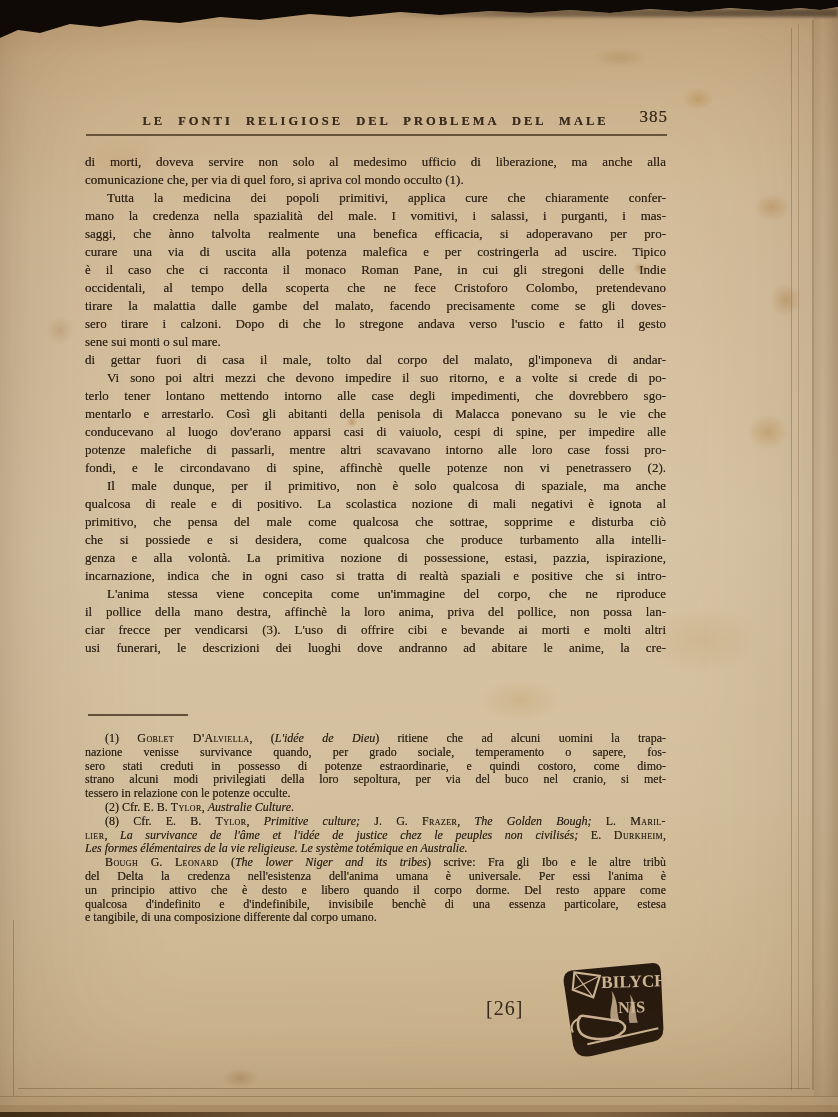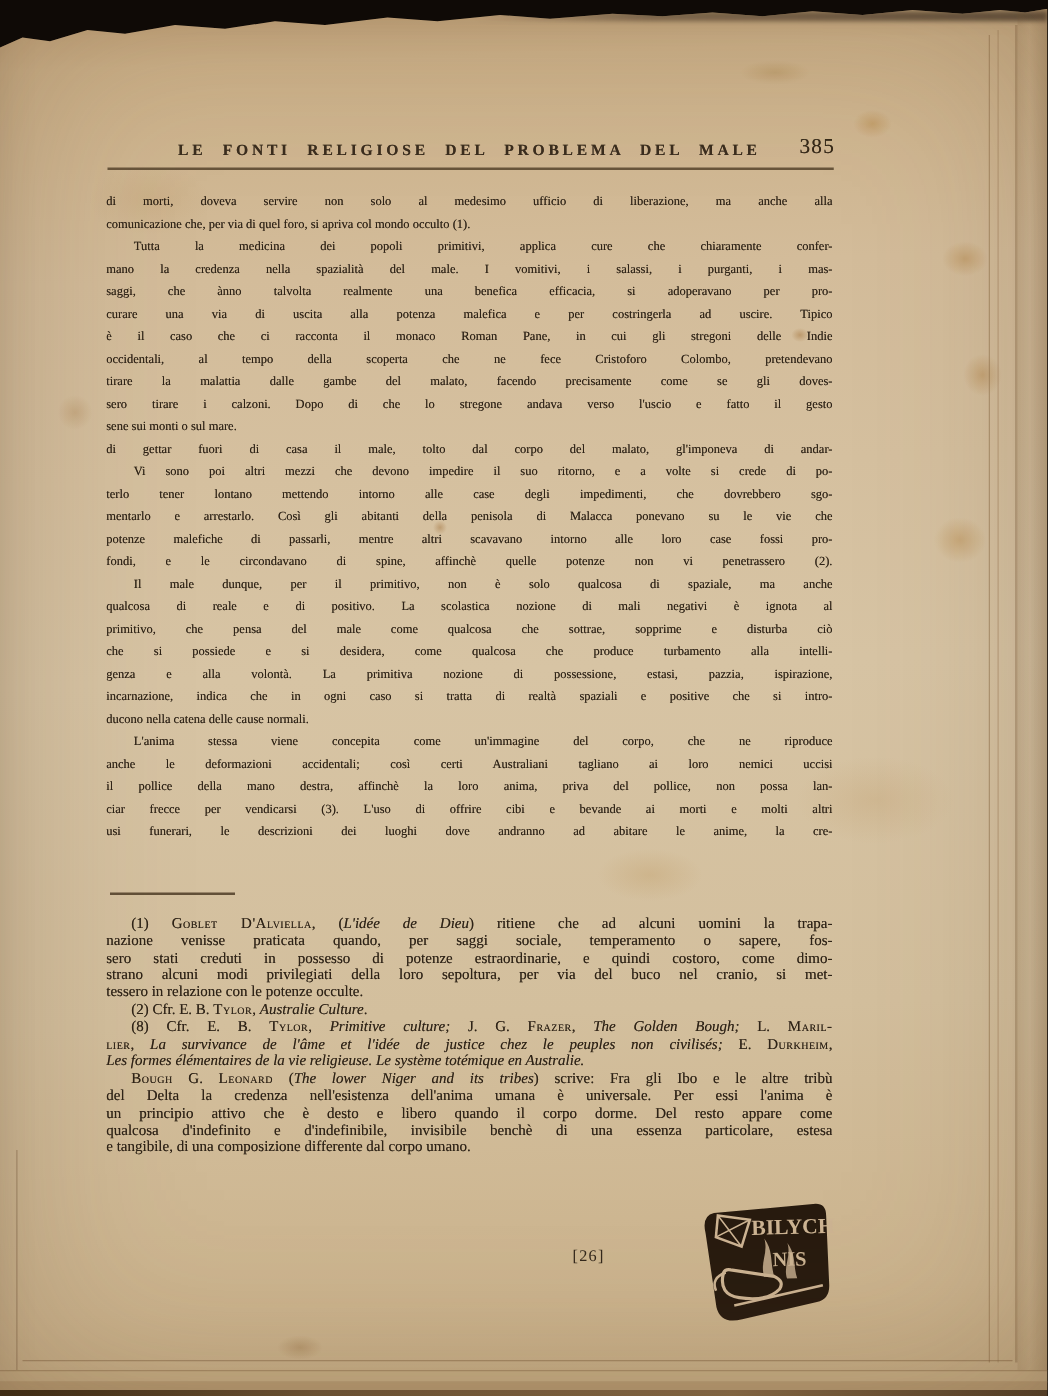--- a/index.html
+++ b/index.html
@@ -46,34 +46,34 @@
     background:linear-gradient(90deg,#35250f,#6d5436 30%,#8a6d49 70%,#4f3c26);}
 
   .col{position:absolute;left:85px;width:581px;color:#2e2317;
     text-shadow:0 0 .5px rgba(46,35,23,.65);overflow:hidden;}
   .header{top:111px;height:26px;text-align:center;overflow:visible;}
   .header-title{display:inline-block;font-size:12.5px;font-weight:bold;
     letter-spacing:3px;word-spacing:7px;color:#3a2d1e;}
   .page-number{position:absolute;right:-2px;top:-4px;font-size:17px;letter-spacing:1px;color:#352919;}
   .rule{position:absolute;left:86px;top:134px;width:581px;height:2px;background:#4e3c26;opacity:.8;}
 
-  .body{top:153px;font-size:10px;}
+  .body{top:153px;font-size:13px;}
   .body .tline{height:18px;line-height:18px;}
   .notes{top:732px;font-size:12px;}
   .notes .tline{height:13.8px;line-height:13.8px;}
   .tline{text-align:justify;text-align-last:justify;white-space:normal;overflow:hidden;}
   .tline.endline{text-align-last:left;}
   .body .tline.first{text-indent:22px;}
   .notes .tline.first{text-indent:20px;}
   .it{font-style:italic;}
   .sc{font-variant:small-caps;letter-spacing:.4px;}
 
   .fn-sep{position:absolute;left:88px;top:714px;width:100px;height:1.5px;background:#4e3c26;opacity:.85;}
 
-  .signature{position:absolute;left:458px;top:997px;font-size:13px;letter-spacing:1px;color:#33281c;}
+  .signature{position:absolute;left:486px;top:997px;font-size:20px;letter-spacing:1px;color:#33281c;}
   .stamp{position:absolute;left:560px;top:960px;width:110px;height:98px;transform:rotate(-1.5deg);}
 </style>
 </head>
 <body>
 
 <div class="page">
   <div class="stains"></div>
   <div class="top-smudge"></div>
   <div class="fold fold1"></div>
   <div class="fold fold2"></div>
@@ -105,47 +105,46 @@
         <div class="tline"><span>occidentali, al tempo della scoperta che ne fece Cristoforo Colombo, pretendevano</span></div>
         <div class="tline"><span>tirare la malattia dalle gambe del malato, facendo precisamente come se gli doves-</span></div>
         <div class="tline"><span>sero tirare i calzoni. Dopo di che lo stregone andava verso l'uscio e fatto il gesto</span></div>
         <div class="tline endline"><span>sene sui monti o sul mare.</span></div>
         <div class="tline"><span>di gettar fuori di casa il male, tolto dal corpo del malato, gl'imponeva di andar-</span></div>
       </div>
       <div>
         <div class="tline first"><span>Vi sono poi altri mezzi che devono impedire il suo ritorno, e a volte si crede di po-</span></div>
         <div class="tline"><span>terlo tener lontano mettendo intorno alle case degli impedimenti, che dovrebbero sgo-</span></div>
         <div class="tline"><span>mentarlo e arrestarlo. Così gli abitanti della penisola di Malacca ponevano su le vie che</span></div>
+        <div class="tline"><span>conducevano al luogo dov'erano apparsi casi di vaiuolo, cespi di spine, per impedire alle</span></div>
         <div class="tline"><span>potenze malefiche di passarli, mentre altri scavavano intorno alle loro case fossi pro-</span></div>
         <div class="tline"><span>fondi, e le circondavano di spine, affinchè quelle potenze non vi penetrassero (2).</span></div>
       </div>
       <div>
         <div class="tline first"><span>Il male dunque, per il primitivo, non è solo qualcosa di spaziale, ma anche</span></div>
         <div class="tline"><span>qualcosa di reale e di positivo. La scolastica nozione di mali negativi è ignota al</span></div>
         <div class="tline"><span>primitivo, che pensa del male come qualcosa che sottrae, sopprime e disturba ciò</span></div>
         <div class="tline"><span>che si possiede e si desidera, come qualcosa che produce turbamento alla intelli-</span></div>
         <div class="tline"><span>genza e alla volontà. La primitiva nozione di possessione, estasi, pazzia, ispirazione,</span></div>
         <div class="tline"><span>incarnazione, indica che in ogni caso si tratta di realtà spaziali e positive che si intro-</span></div>
-        <div class="tline endline"><span>ducono nella catena delle cause normali.</span></div>
       </div>
       <div>
         <div class="tline first"><span>L'anima stessa viene concepita come un'immagine del corpo, che ne riproduce</span></div>
-        <div class="tline"><span>anche le deformazioni accidentali; così certi Australiani tagliano ai loro nemici uccisi</span></div>
         <div class="tline"><span>il pollice della mano destra, affinchè la loro anima, priva del pollice, non possa lan-</span></div>
         <div class="tline"><span>ciar frecce per vendicarsi (3). L'uso di offrire cibi e bevande ai morti e molti altri</span></div>
         <div class="tline"><span>usi funerari, le descrizioni dei luoghi dove andranno ad abitare le anime, la cre-</span></div>
       </div>
     </div>
 
   <div class="fn-sep"></div>
 
   <div class="col notes">
       <div>
         <div class="tline first"><span>(1) </span><span class="sc">Goblet D'Alviella</span><span>, (</span><span class="it">L'idée de Dieu</span><span>) ritiene che ad alcuni uomini la trapa-</span></div>
-        <div class="tline"><span>nazione venisse praticata quando, per saggi sociale, temperamento o sapere, fos-</span></div>
+        <div class="tline"><span>nazione venisse survivance quando, per grado sociale, temperamento o sapere, fos-</span></div>
         <div class="tline"><span>sero stati creduti in possesso di potenze estraordinarie, e quindi costoro, come dimo-</span></div>
         <div class="tline"><span>strano alcuni modi privilegiati della loro sepoltura, per via del buco nel cranio, si met-</span></div>
         <div class="tline endline"><span>tessero in relazione con le potenze occulte.</span></div>
       </div>
       <div>
         <div class="tline first endline"><span>(2) Cfr. E. B. </span><span class="sc">Tylor</span><span>, </span><span class="it">Australie Culture</span><span>.</span></div>
       </div>
       <div>
         <div class="tline first"><span>(8) Cfr. E. B. </span><span class="sc">Tylor</span><span>, </span><span class="it">Primitive culture;</span><span> J. G. </span><span class="sc">Frazer</span><span>, </span><span class="it">The Golden Bough;</span><span> L. </span><span class="sc">Maril-</span></div>
         <div class="tline"><span class="sc">lier</span><span>, </span><span class="it">La survivance de l'âme et l'idée de justice chez le peuples non civilisés;</span><span> E. </span><span class="sc">Durkheim</span><span>,</span></div>

